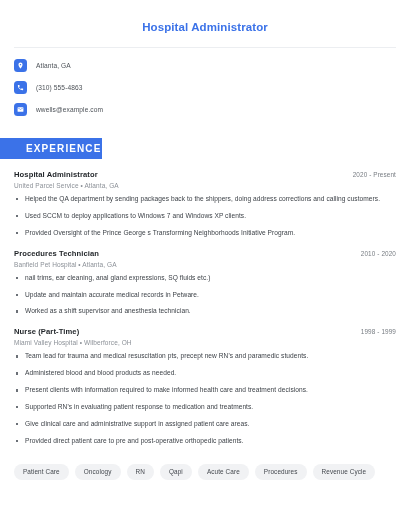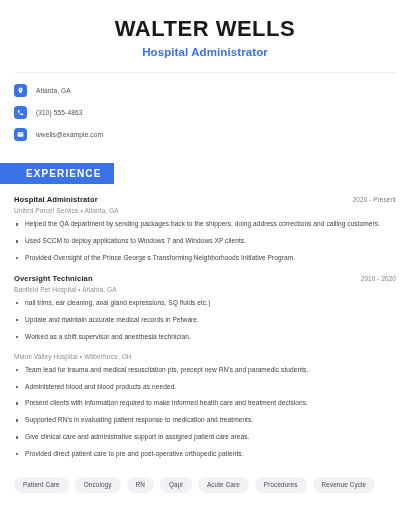--- a/index.html
+++ b/index.html
@@ -42,21 +42,21 @@
   }
   .cicon svg { display:block; }
   .ctext { font-size:6.6px; color:#4d5258; letter-spacing:0.1px; }
 
   
   .section { padding:0 14px; }
   .sec-badge {
     display:inline-block;
     background:#3b72e8; color:#fff;
     font-size:10px; font-weight:700; letter-spacing:1.1px;
-    padding:5px 13px 5px 12px;
+    padding:5px 1px 5px 12px;
     margin-left:-14px; padding-left:26px;
   }
   .sec-exp-wrap { margin-top:22px; }
   .sec-skills-wrap { margin-top:18px; }
 
   
   .job { margin-top:11px; }
   .job:first-of-type { margin-top:11px; }
   .job-head { display:flex; align-items:baseline; justify-content:space-between; }
   .job-role { font-size:7.6px; font-weight:700; color:#1f2327; letter-spacing:0.1px; }
@@ -94,21 +94,20 @@
     white-space:nowrap;
     letter-spacing:0.1px;
   }
 </style>
 </head>
 <body>
 
 <div class="page">
 
   <div class="header">
-    <div class="name">WALTER WELLS</div>
     <div class="job-title">Hospital Administrator</div>
   </div>
 
   <div class="divider"></div>
 
   <div class="contact">
       <div class="contact-row">
         <span class="cicon">
           <svg width="7" height="7" viewBox="0 0 24 24" fill="#fff">
             <path d="M12 2c-3.9 0-7 3.1-7 7 0 5.2 7 13 7 13s7-7.8 7-13c0-3.9-3.1-7-7-7zm0 9.5a2.5 2.5 0 110-5 2.5 2.5 0 010 5z"></path>
@@ -144,31 +143,35 @@
           </div>
           <div class="job-org">United Parcel Service • Atlanta, GA</div>
           <ul class="bullets">
             <li>Helped the QA department by sending packages back to the shippers, doing address corrections and calling customers.</li>
             <li>Used SCCM to deploy applications to Windows 7 and Windows XP clients.</li>
             <li>Provided Oversight of the Prince George s Transforming Neighborhoods Initiative Program.</li>
           </ul>
         </div>
         <div class="job">
           <div class="job-head">
-            <div class="job-role">Oversight Technician</div>
+            <div class="job-role">Procedures Technician</div>
             <div class="job-dates">2010 - 2020</div>
           </div>
           <div class="job-org">Banfield Pet Hospital • Atlanta, GA</div>
           <ul class="bullets">
             <li>nail trims, ear cleaning, anal gland expressions, SQ fluids etc.)</li>
             <li>Update and maintain accurate medical records in Petware.</li>
             <li>Worked as a shift supervisor and anesthesia technician.</li>
           </ul>
         </div>
         <div class="job">
+          <div class="job-head">
+            <div class="job-role">Nurse (Part-Time)</div>
+            <div class="job-dates">1998 - 1999</div>
+          </div>
           <div class="job-org">Miami Valley Hospital • Wilberforce, OH</div>
           <ul class="bullets">
             <li>Team lead for trauma and medical resuscitation pts, precept new RN's and paramedic students.</li>
             <li>Administered blood and blood products as needed.</li>
             <li>Present clients with information required to make informed health care and treatment decisions.</li>
             <li>Supported RN's in evaluating patient response to medication and treatments.</li>
             <li>Give clinical care and administrative support in assigned patient care areas.</li>
             <li>Provided direct patient care to pre and post-operative orthopedic patients.</li>
           </ul>
         </div>

